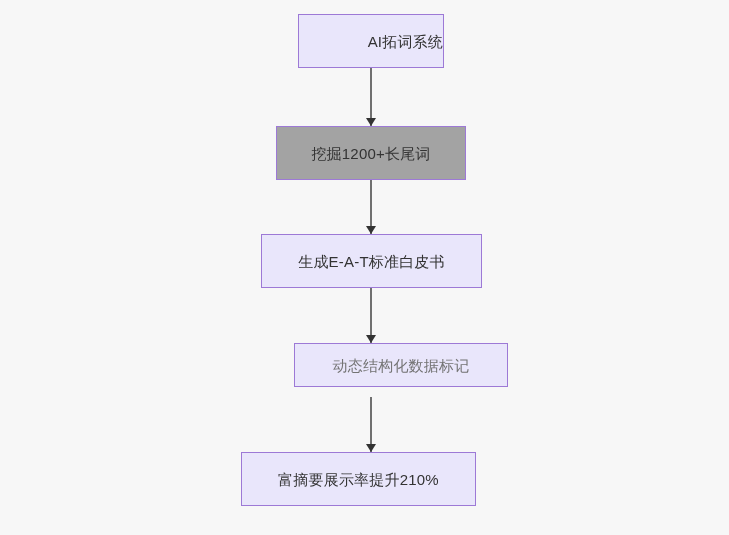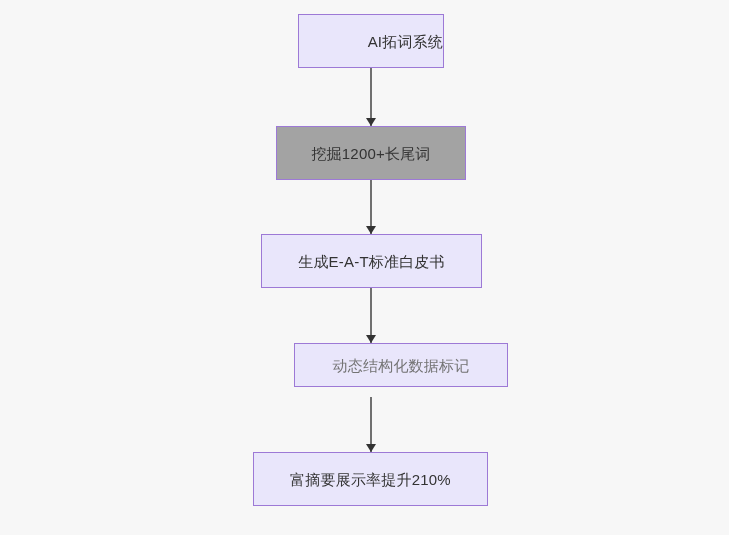--- a/index.html
+++ b/index.html
@@ -86,17 +86,17 @@
   </div>
   <div class="node" style="left: 276px; top: 126px; width: 190px; height: 54px; background: #a3a3a3; border-color: rgb(157, 121, 214); color: rgb(51, 51, 51);">
     <span class="node-label">挖掘1200+长尾词</span>
   </div>
   <div class="node" style="left: 261px; top: 234px; width: 221px; height: 54px; background: rgb(233, 230, 251); border-color: rgb(157, 121, 214); color: rgb(51, 51, 51);">
     <span class="node-label">生成E-A-T标准白皮书</span>
   </div>
   <div class="node" style="left: 264px; top: 343px; width: 214px; height: 44px; background: rgb(233, 230, 251); border-color: rgb(157, 121, 214); color: #737373; margin-left: 30px;">
     <span class="node-label">动态结构化数据标记</span>
   </div>
-  <div class="node" style="left: 253px; top: 452px; width: 235px; height: 54px; background: rgb(233, 230, 251); border-color: rgb(157, 121, 214); color: rgb(51, 51, 51);">
+  <div class="node" style="left: 241px; top: 452px; width: 235px; height: 54px; background: rgb(233, 230, 251); border-color: rgb(157, 121, 214); color: rgb(51, 51, 51);">
     <span class="node-label">富摘要展示率提升210%</span>
   </div>
 
 </div>
 
 </body></html>

